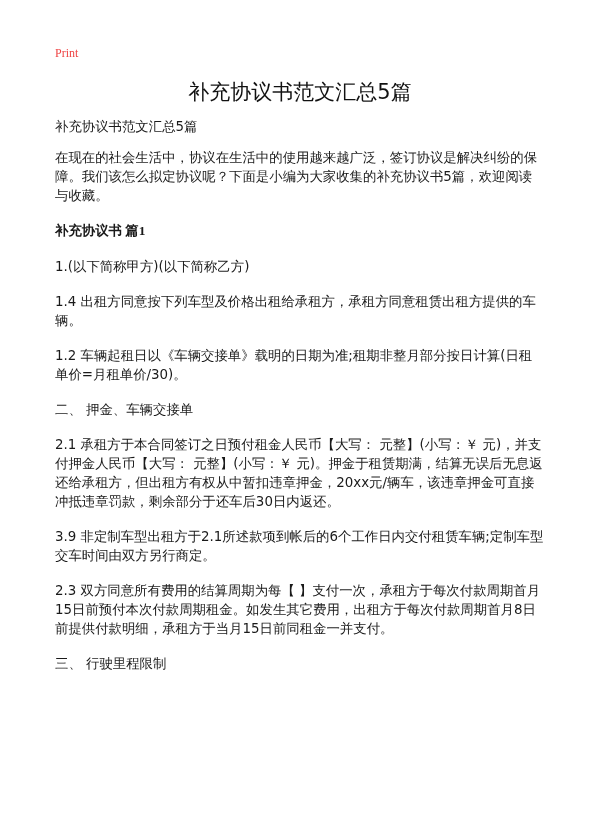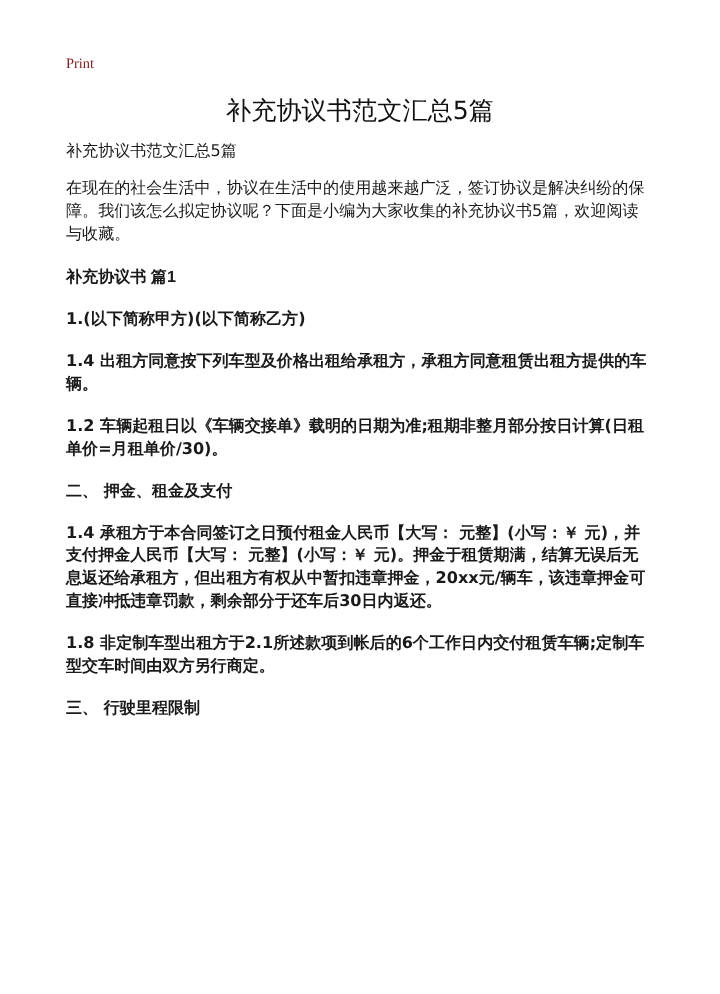--- a/index.html
+++ b/index.html
@@ -20,21 +20,21 @@
       left: 0; top: 0;
       width: 600px;
       height: 828px;
     }
     .print-link {
       position: absolute;
       left: 55px;
       top: 46px;
       font-family: "Liberation Serif", serif;
       font-size: 12px;
-      color: #7f1d1d;
+      color: #ef4444;
     }
     .title {
       position: absolute;
       left: 0;
       width: 600px;
       top: 78px;
       text-align: center;
       font-size: 21px;
       font-weight: normal;
       color: #111111;
@@ -49,24 +49,24 @@
     .content p {
       margin: 0;
       font-size: 13.4px;
       line-height: 19px;
       color: #1a1a1a;
     }
     .subtitle { margin-bottom: 12px !important; }
     .intro { margin-bottom: 16px !important; }
     .section-heading {
       font-weight: bold;
-      font-family: Liberation Sans, sans-serif;
+      font-family: Liberation Serif, serif;
       margin-bottom: 17px !important;
     }
-    .para { margin-bottom: 16px !important; font-weight: bold; }
+    .para { margin-bottom: 16px !important; }
     .blank {
       display: inline-block;
       width: 40px;
       border-bottom: 1px solid #111;
       height: 13px;
       vertical-align: baseline;
       margin: 0 4px;
     }
   </style>
 </head>
@@ -79,18 +79,19 @@
 
   <div class="content">
     <p class="subtitle">补充协议书范文汇总5篇</p>
     <p class="intro">在现在的社会生活中，协议在生活中的使用越来越广泛，签订协议是解决纠纷的保障。我们该怎么拟定协议呢？下面是小编为大家收集的补充协议书5篇，欢迎阅读与收藏。</p>
     <p class="section-heading">补充协议书 篇1</p>
 
     <p class="para">1.(以下简称甲方)(以下简称乙方)</p>
     <p class="para">1.4 出租方同意按下列车型及价格出租给承租方，承租方同意租赁出租方提供的车辆。</p>
     <p class="para">1.2 车辆起租日以《车辆交接单》载明的日期为准;租期非整月部分按日计算(日租单价=月租单价/30)。</p>
 
-    <p class="para">二、 押金、租金及支付</p>
-    <p class="para">1.4 承租方于本合同签订之日预付租金人民币【大写： 元整】(小写：￥ 元)，并支付押金人民币【大写： 元整】(小写：￥ 元)。押金于租赁期满，结算无误后无息返还给承租方，但出租方有权从中暂扣违章押金，20xx元/辆车，该违章押金可直接冲抵违章罚款，剩余部分于还车后30日内返还。</p>
-    <p class="para">1.8 非定制车型出租方于2.1所述款项到帐后的6个工作日内交付租赁车辆;定制车型交车时间由双方另行商定。</p>
+    <p class="para">二、 押金、车辆交接单</p>
+    <p class="para">2.1 承租方于本合同签订之日预付租金人民币【大写： 元整】(小写：￥ 元)，并支付押金人民币【大写： 元整】(小写：￥ 元)。押金于租赁期满，结算无误后无息返还给承租方，但出租方有权从中暂扣违章押金，20xx元/辆车，该违章押金可直接冲抵违章罚款，剩余部分于还车后30日内返还。</p>
+    <p class="para">3.9 非定制车型出租方于2.1所述款项到帐后的6个工作日内交付租赁车辆;定制车型交车时间由双方另行商定。</p>
+    <p class="para">2.3 双方同意所有费用的结算周期为每【 】支付一次，承租方于每次付款周期首月15日前预付本次付款周期租金。如发生其它费用，出租方于每次付款周期首月8日前提供付款明细，承租方于当月15日前同租金一并支付。</p>
     <p class="para">三、 行驶里程限制</p>
   </div>
 </div>
 
 </body></html>

